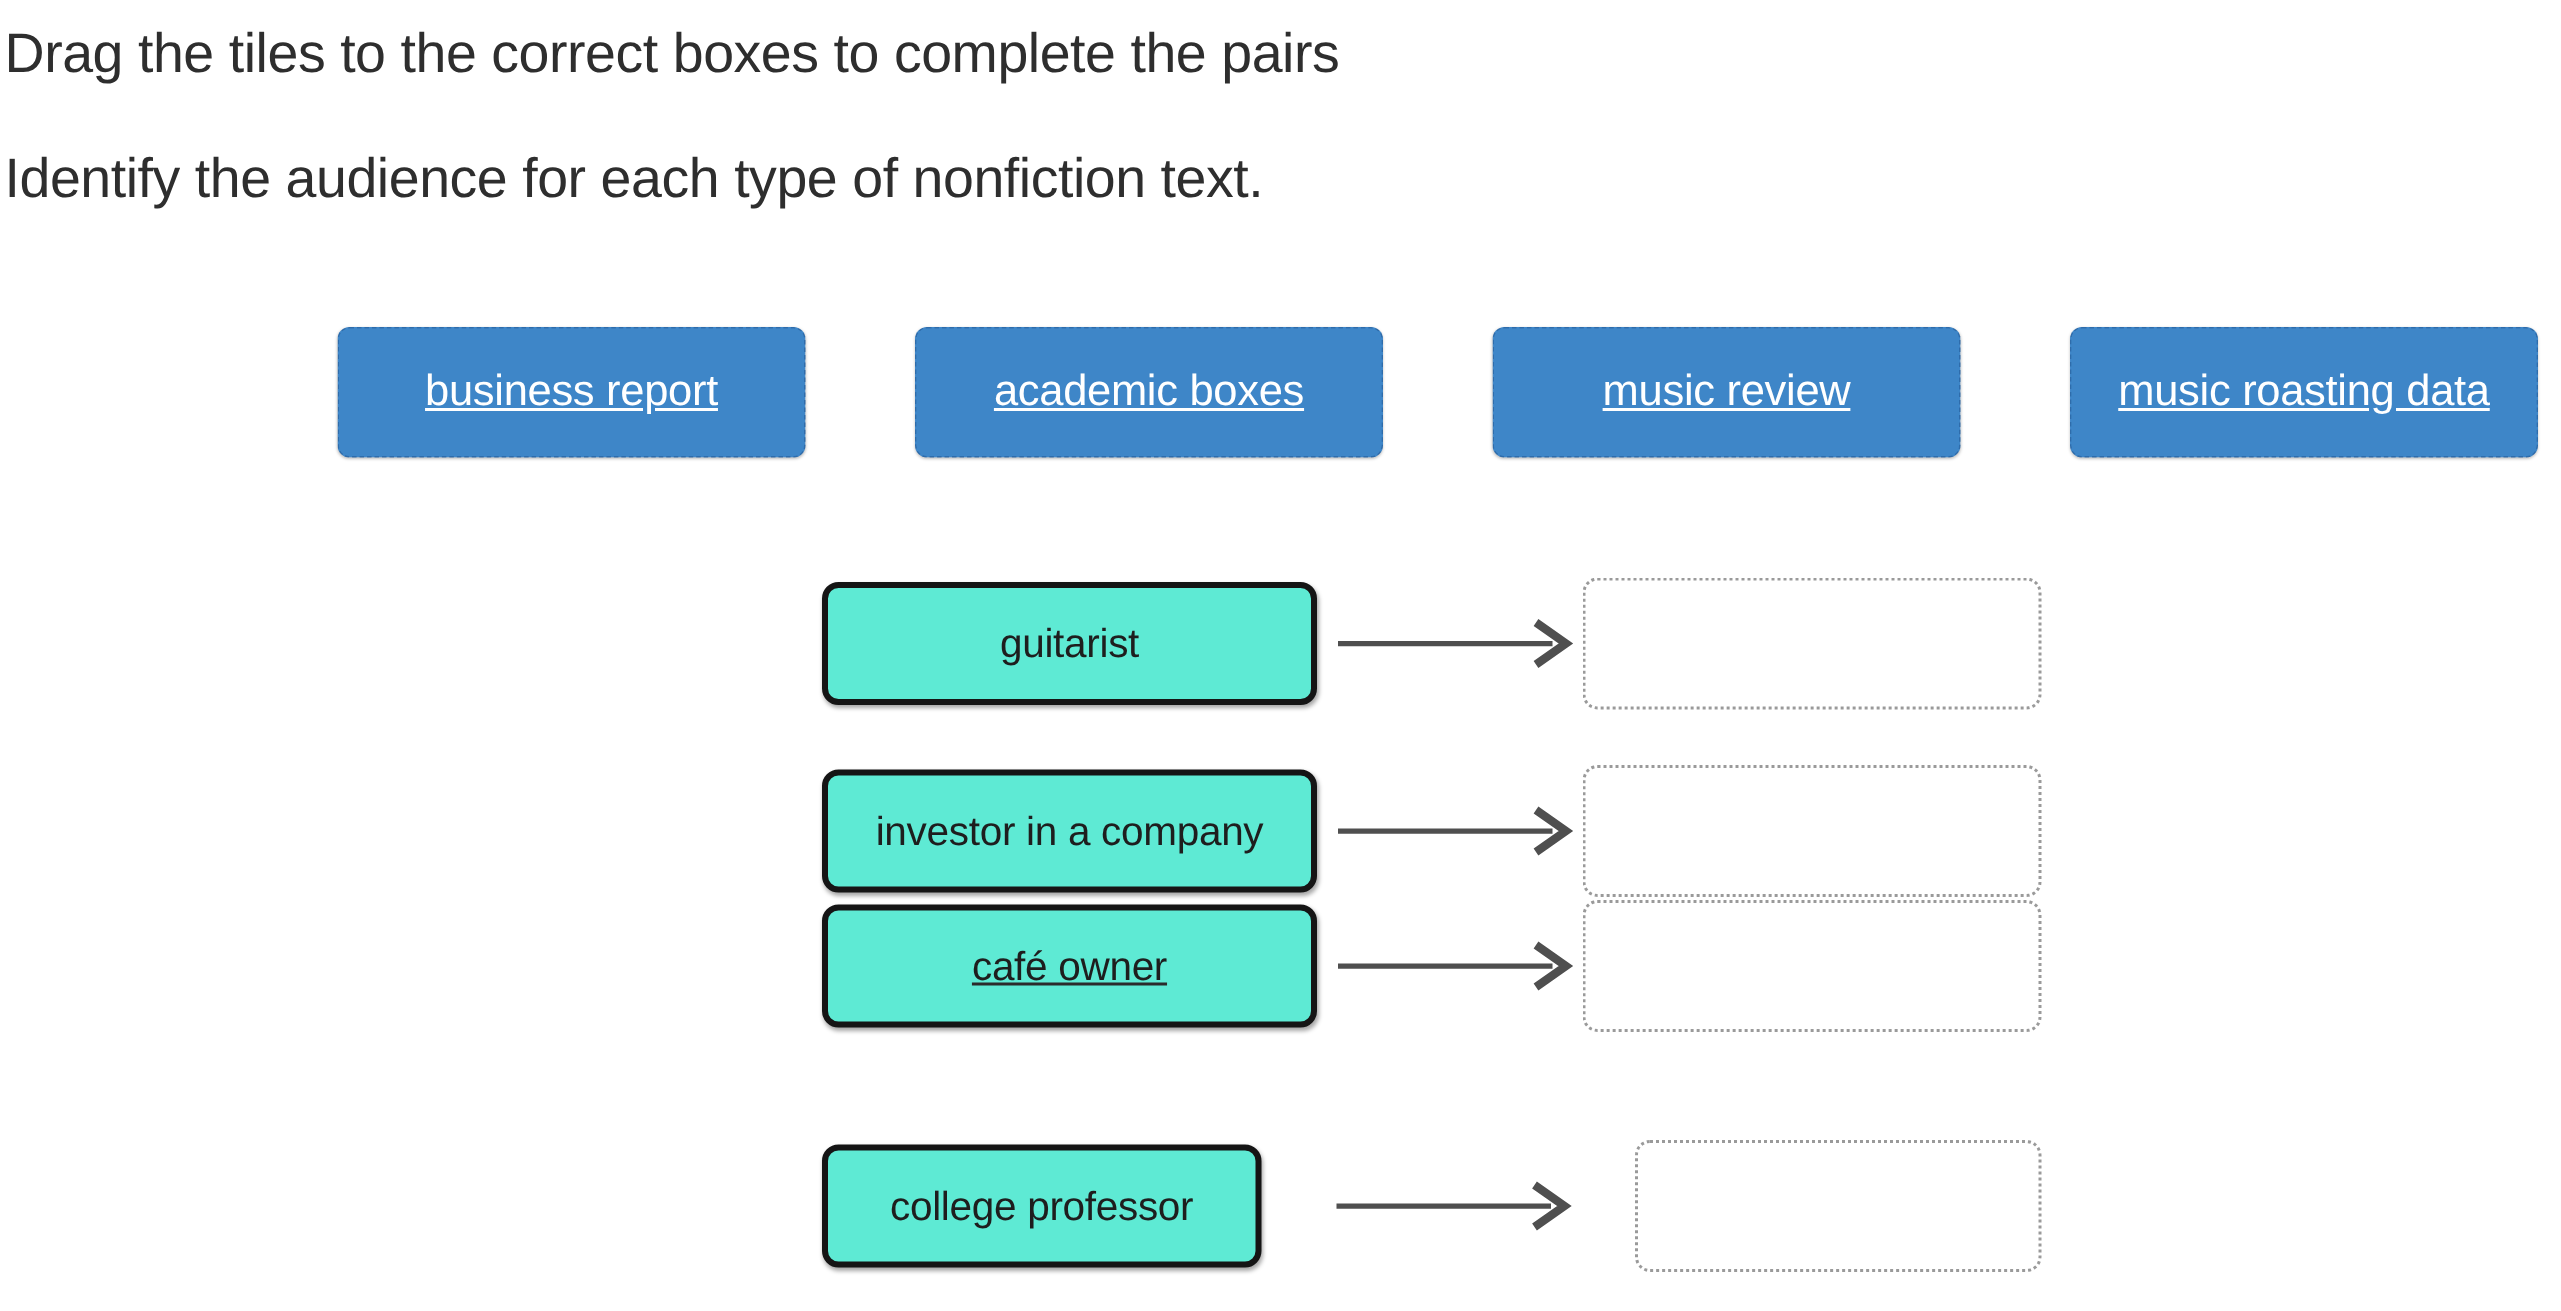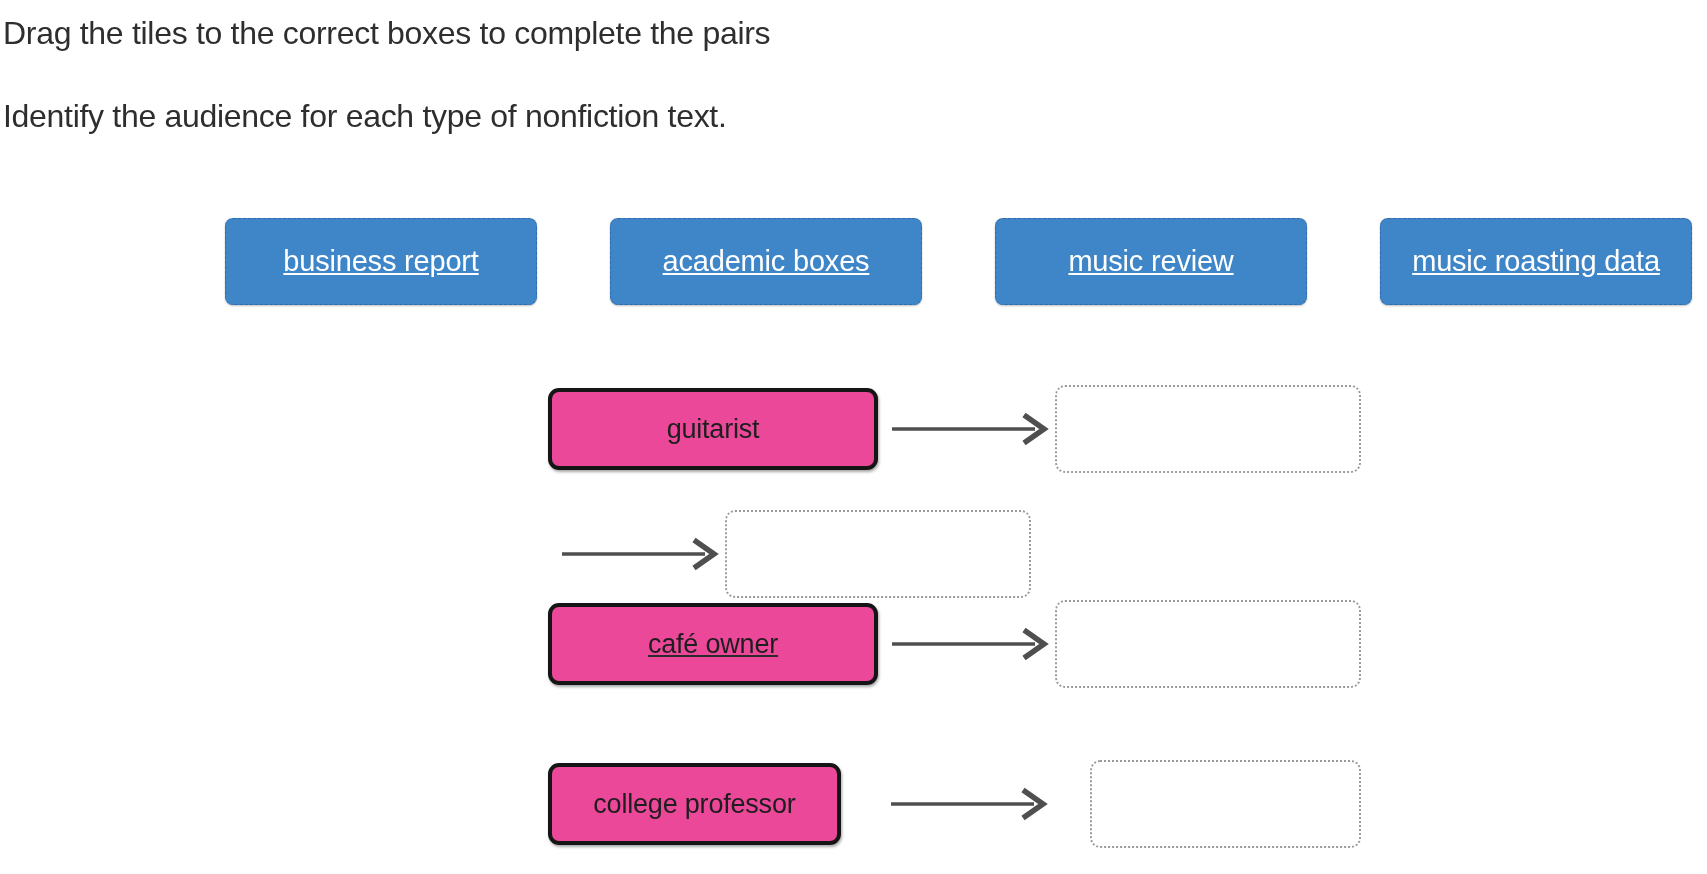--- a/index.html
+++ b/index.html
@@ -10,21 +10,21 @@
     height: 874px;
     font-family: "Liberation Sans", "DejaVu Sans", sans-serif;
     color: #2b2b2b;
     overflow: hidden;
   }
 
   
   .instruction {
     position: absolute;
     left: 3px;
-    font-size: 32px;
+    font-size: 37px;
     letter-spacing: -0.3px;
     color: #2e2e2e;
     white-space: nowrap;
   }
   .instruction.line1 { top: 15px; }
   .instruction.line2 { top: 98px; }
 
   
   .tile {
     position: absolute;
@@ -61,21 +61,21 @@
   }
   .pair-row.r1 { top: 385px; }
   .pair-row.r2 { top: 510px; }
   .pair-row.r3 { top: 600px; text-decoration: underline; }
   .pair-row.r4 { top: 760px; gap: 36px; }
 
   .srcbox {
     width: 330px;
     height: 82px;
     margin-top: 3px;
-    background: #ec4899;
+    background: #5eead4;
     border: 4px solid #151515;
     border-radius: 11px;
     box-shadow: 1px 2px 3px rgba(0,0,0,0.35);
     display: flex;
     align-items: center;
     justify-content: center;
     font-size: 27px;
     letter-spacing: -0.2px;
     color: #1e1e1e;
     white-space: nowrap;
@@ -111,20 +111,23 @@
     <span>guitarist</span>
   </div>
   <svg class="arrow-wrap" viewBox="0 0 177 88" xmlns="http://www.w3.org/2000/svg">
     <line x1="14" y1="44" x2="157" y2="44" stroke="#4f4f4f" stroke-width="3.5"></line>
     <polyline points="146,30 166,44 146,58" fill="none" stroke="#4f4f4f" stroke-width="5.5" stroke-linejoin="miter"></polyline>
   </svg>
   <div class="dropbox"></div>
 </div>
 
 <div class="pair-row r2">
+  <div class="srcbox">
+    <span>investor in a company</span>
+  </div>
   <svg class="arrow-wrap" viewBox="0 0 177 88" xmlns="http://www.w3.org/2000/svg">
     <line x1="14" y1="44" x2="157" y2="44" stroke="#4f4f4f" stroke-width="3.5"></line>
     <polyline points="146,30 166,44 146,58" fill="none" stroke="#4f4f4f" stroke-width="5.5" stroke-linejoin="miter"></polyline>
   </svg>
   <div class="dropbox"></div>
 </div>
 
 <div class="pair-row r3">
   <div class="srcbox">
     <span>café owner</span>

